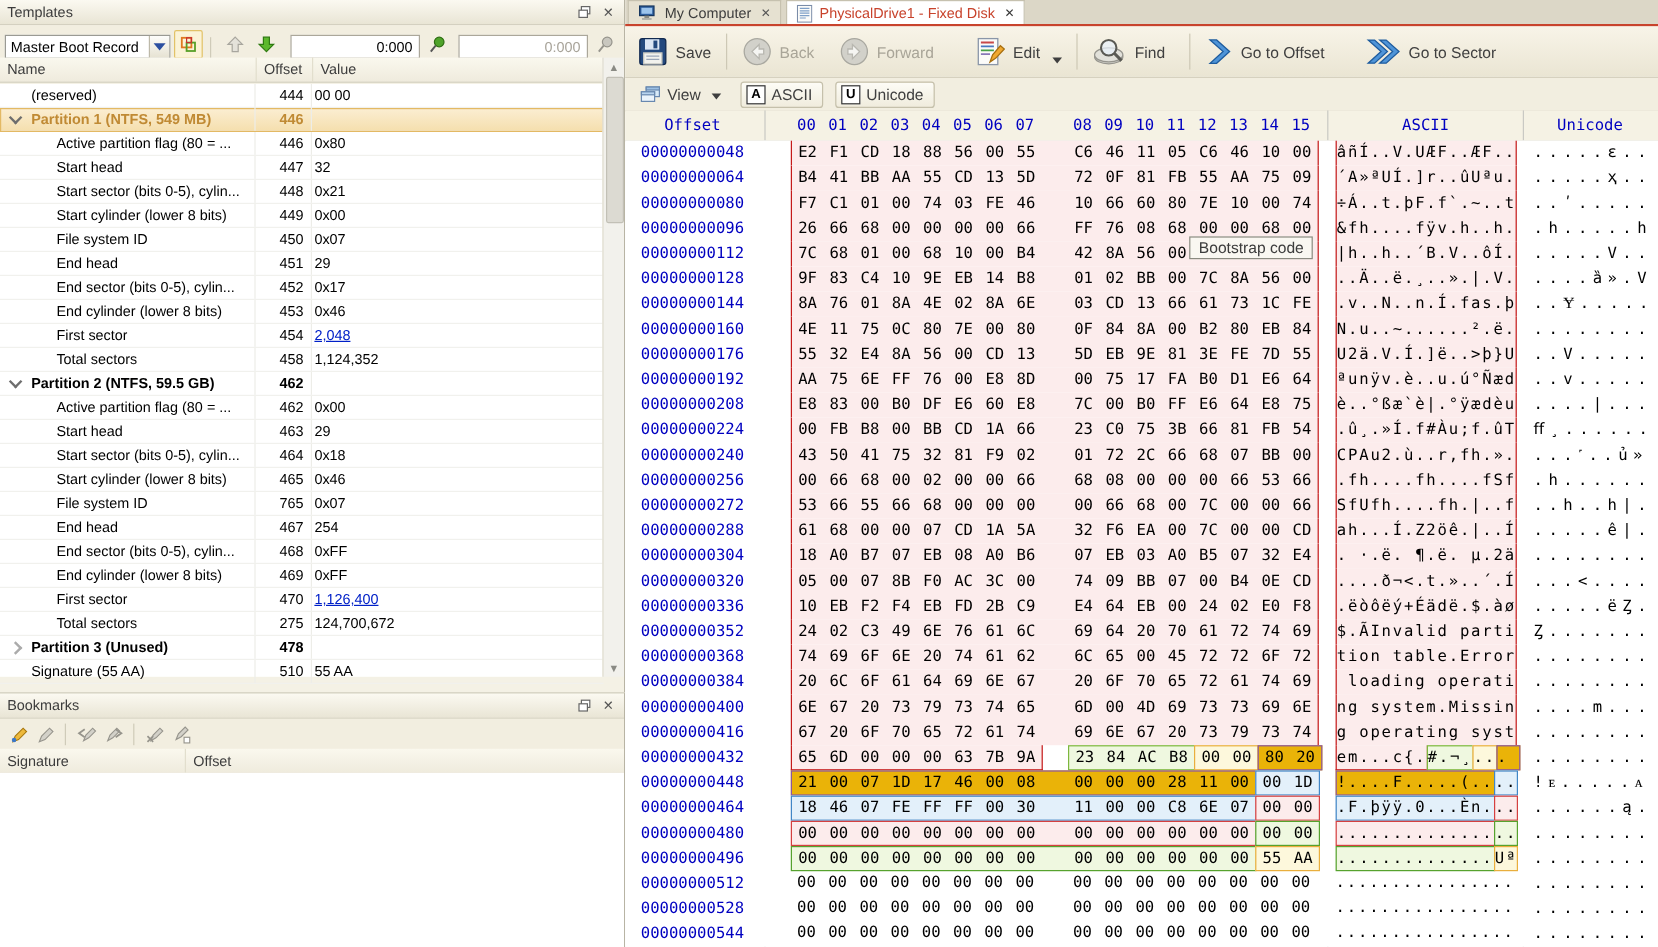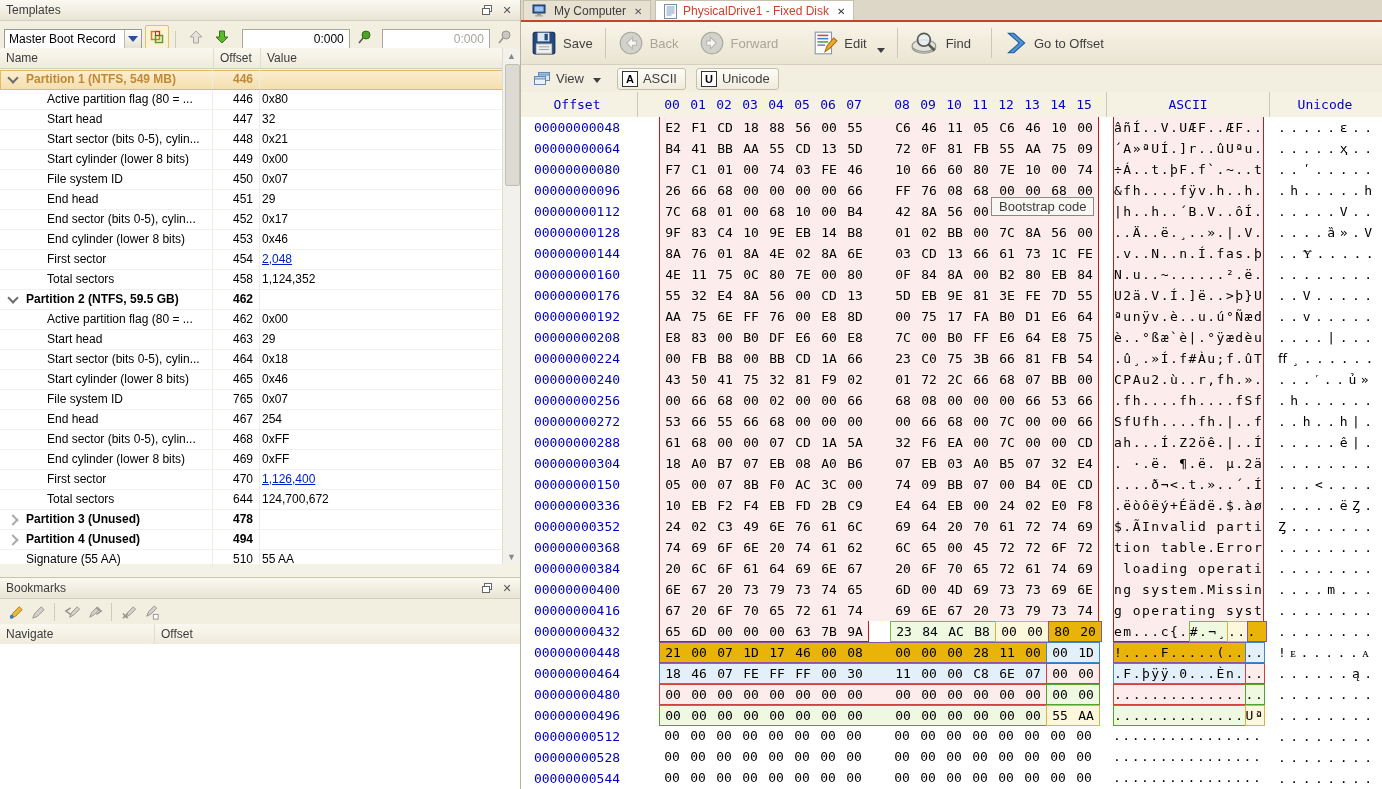--- a/index.html
+++ b/index.html
@@ -149,20 +149,27 @@
           <path d="M7 9 L3 14" stroke="#96948C" stroke-width="1.6"></path>
         </svg>
     </span>
   </div>
   <div class="grid-header" style="position:absolute; left:0; top:48px; width:503px;">
     <div class="gh-cell" style="left:0; width:207px;">Name</div>
     <div class="gh-cell" style="left:214px; width:40px;">Offset</div>
     <div class="gh-cell" style="left:261px; width:236px; border-right:none;">Value</div>
   </div>
   <div id="tmpl-rows">
+      <div class="trow">
+        <div class="t-name" style="left: 26px; max-width: 182px;">(reserved)</div>
+        <div class="t-off">444</div>
+        <div class="t-val">00 00</div>
+        <span class="colsep" style="left: 212px;"></span>
+        <span class="colsep" style="left: 259px;"></span>
+      </div>
       <div class="trow bold sel">
         <span class="chev down" style="left: 9px;"></span>
         <div class="t-name" style="left: 26px; max-width: 182px;">Partition 1 (NTFS, 549 MB)</div>
         <div class="t-off">446</div>
         <div class="t-val"></div>
         <span class="colsep" style="left: 212px;"></span>
         <span class="colsep" style="left: 259px;"></span>
       </div>
       <div class="trow">
         <div class="t-name" style="left: 47px; max-width: 161px;">Active partition flag (80 = ...</div>
@@ -300,37 +307,29 @@
       </div>
       <div class="trow">
         <div class="t-name" style="left: 47px; max-width: 161px;">First sector</div>
         <div class="t-off">470</div>
         <div class="t-val"><span class="t-link">1,126,400</span></div>
         <span class="colsep" style="left: 212px;"></span>
         <span class="colsep" style="left: 259px;"></span>
       </div>
       <div class="trow">
         <div class="t-name" style="left: 47px; max-width: 161px;">Total sectors</div>
-        <div class="t-off">644</div>
+        <div class="t-off">275</div>
         <div class="t-val">124,700,672</div>
         <span class="colsep" style="left: 212px;"></span>
         <span class="colsep" style="left: 259px;"></span>
       </div>
       <div class="trow bold">
         <span class="chev right" style="left: 9px;"></span>
         <div class="t-name" style="left: 26px; max-width: 182px;">Partition 3 (Unused)</div>
         <div class="t-off">478</div>
-        <div class="t-val"></div>
-        <span class="colsep" style="left: 212px;"></span>
-        <span class="colsep" style="left: 259px;"></span>
-      </div>
-      <div class="trow bold">
-        <span class="chev right" style="left: 9px;"></span>
-        <div class="t-name" style="left: 26px; max-width: 182px;">Partition 4 (Unused)</div>
-        <div class="t-off">494</div>
         <div class="t-val"></div>
         <span class="colsep" style="left: 212px;"></span>
         <span class="colsep" style="left: 259px;"></span>
       </div>
       <div class="trow">
         <div class="t-name" style="left: 26px; max-width: 182px;">Signature (55 AA)</div>
         <div class="t-off">510</div>
         <div class="t-val">55 AA</div>
         <span class="colsep" style="left: 212px;"></span>
         <span class="colsep" style="left: 259px;"></span>
@@ -388,21 +387,21 @@
         </svg>
     </span>
     <span class="bm-btn">
       <svg width="17" height="17" viewBox="0 0 18 18">
           <path d="M4 13 L6 8 L12 2 L14.5 4.5 L8.5 10.5 Z" fill="#D3D1C9" stroke="#96948C"></path>
           <rect x="11" y="11" width="5" height="5" fill="#fff" stroke="#96948C"></rect>
         </svg>
     </span>
   </div>
   <div class="grid-header" style="position:absolute; left:0; top:46px; width:520px;">
-    <div class="gh-cell" style="left:0; width:148px;">Navigate</div>
+    <div class="gh-cell" style="left:0; width:148px;">Signature</div>
     <div class="gh-cell" style="left:155px; width:358px; border-right:none;">Offset</div>
   </div>
   <div id="bm-body"></div>
 </div>
 
 <div id="hexpanel">
   <div id="tabbar">
     <div class="tab inactive">
       <svg width="16" height="14" viewBox="0 0 16 14">
           <rect x="1" y="1" width="12" height="8" fill="#2E5E9E" stroke="#16365E"></rect>
@@ -481,20 +480,27 @@
         </svg>
       <span>Find</span>
     </div>
     <div class="tb-sep" style="margin-left:10px"></div>
     <div class="tb-item">
       <svg width="24" height="26" viewBox="0 0 20 24">
           <path d="M3 3 L13 12 L3 21 L8 21 L18 12 L8 3 Z" fill="#4E94D8" stroke="#1E5C9E"></path>
         </svg>
       <span>Go to Offset</span>
     </div>
+    <div class="tb-item" style="margin-left:14px">
+      <svg width="30" height="26" viewBox="0 0 28 24">
+          <path d="M2 3 L12 12 L2 21 L7 21 L17 12 L7 3 Z" fill="#4E94D8" stroke="#1E5C9E"></path>
+          <path d="M11 3 L21 12 L11 21 L16 21 L26 12 L16 3 Z" fill="#4E94D8" stroke="#1E5C9E"></path>
+        </svg>
+      <span>Go to Sector</span>
+    </div>
   </div>
 
   <div id="view-toolbar">
     <div class="vt-item">
       <svg width="18" height="16" viewBox="0 0 18 16">
           <rect x="5.5" y="1.5" width="11" height="8" fill="#D8EAF8" stroke="#6888B0"></rect>
           <rect x="5.5" y="1.5" width="11" height="2.5" fill="#9CC0E4" stroke="#6888B0"></rect>
           <rect x="1.5" y="5.5" width="11" height="8" fill="#EAF3FB" stroke="#6888B0"></rect>
           <rect x="1.5" y="5.5" width="11" height="2.5" fill="#B8D4EE" stroke="#6888B0"></rect>
         </svg>
@@ -617,21 +623,21 @@
         <div class="hr-ascii"><span class="agrp rg-boot cont">ah...Í.Z2öê.|..Í</span></div>
         <div class="hr-uni">.....ê|.</div>
       </div>
       <div class="hexrow">
         <div class="hr-off">00000000304</div>
         <div class="hr-bytes"><span class="bgrp rg-boot cont"><span class="bcell">18</span><span class="bcell">A0</span><span class="bcell">B7</span><span class="bcell">07</span><span class="bcell">EB</span><span class="bcell">08</span><span class="bcell">A0</span><span class="bcell">B6</span><span class="bgap"></span><span class="bcell">07</span><span class="bcell">EB</span><span class="bcell">03</span><span class="bcell">A0</span><span class="bcell">B5</span><span class="bcell">07</span><span class="bcell">32</span><span class="bcell">E4</span></span></div>
         <div class="hr-ascii"><span class="agrp rg-boot cont">. ·.ë. ¶.ë. µ.2ä</span></div>
         <div class="hr-uni">........</div>
       </div>
       <div class="hexrow">
-        <div class="hr-off">00000000150</div>
+        <div class="hr-off">00000000320</div>
         <div class="hr-bytes"><span class="bgrp rg-boot cont"><span class="bcell">05</span><span class="bcell">00</span><span class="bcell">07</span><span class="bcell">8B</span><span class="bcell">F0</span><span class="bcell">AC</span><span class="bcell">3C</span><span class="bcell">00</span><span class="bgap"></span><span class="bcell">74</span><span class="bcell">09</span><span class="bcell">BB</span><span class="bcell">07</span><span class="bcell">00</span><span class="bcell">B4</span><span class="bcell">0E</span><span class="bcell">CD</span></span></div>
         <div class="hr-ascii"><span class="agrp rg-boot cont">....ð¬&lt;.t.»..´.Í</span></div>
         <div class="hr-uni">...&lt;....</div>
       </div>
       <div class="hexrow">
         <div class="hr-off">00000000336</div>
         <div class="hr-bytes"><span class="bgrp rg-boot cont"><span class="bcell">10</span><span class="bcell">EB</span><span class="bcell">F2</span><span class="bcell">F4</span><span class="bcell">EB</span><span class="bcell">FD</span><span class="bcell">2B</span><span class="bcell">C9</span><span class="bgap"></span><span class="bcell">E4</span><span class="bcell">64</span><span class="bcell">EB</span><span class="bcell">00</span><span class="bcell">24</span><span class="bcell">02</span><span class="bcell">E0</span><span class="bcell">F8</span></span></div>
         <div class="hr-ascii"><span class="agrp rg-boot cont">.ëòôëý+Éädë.$.àø</span></div>
         <div class="hr-uni">.....ëȤ.</div>
       </div>

